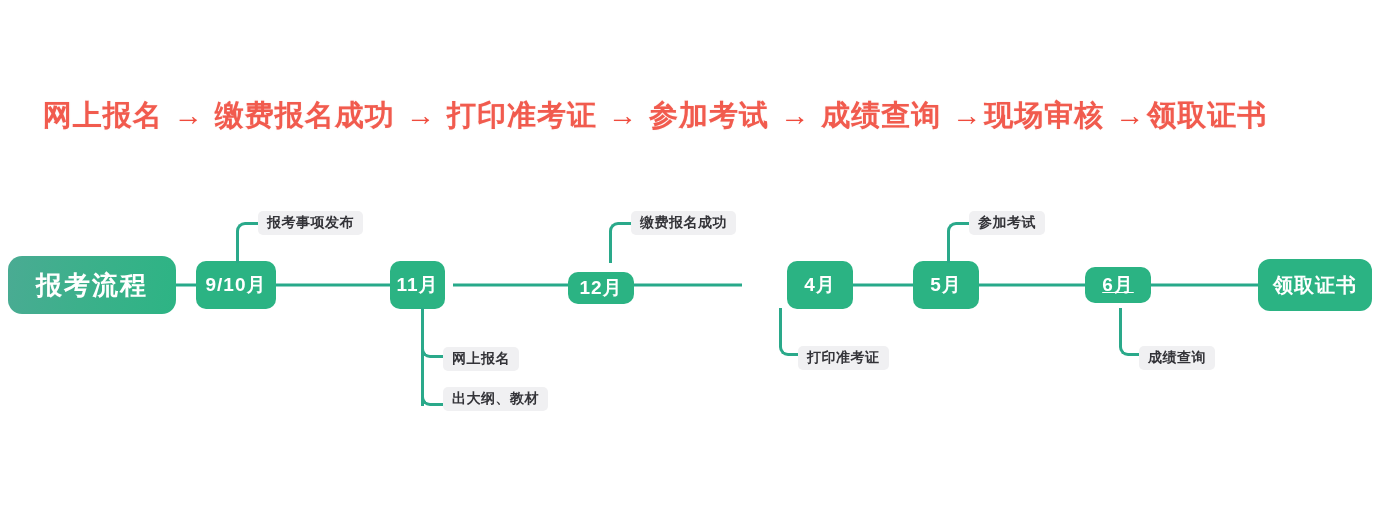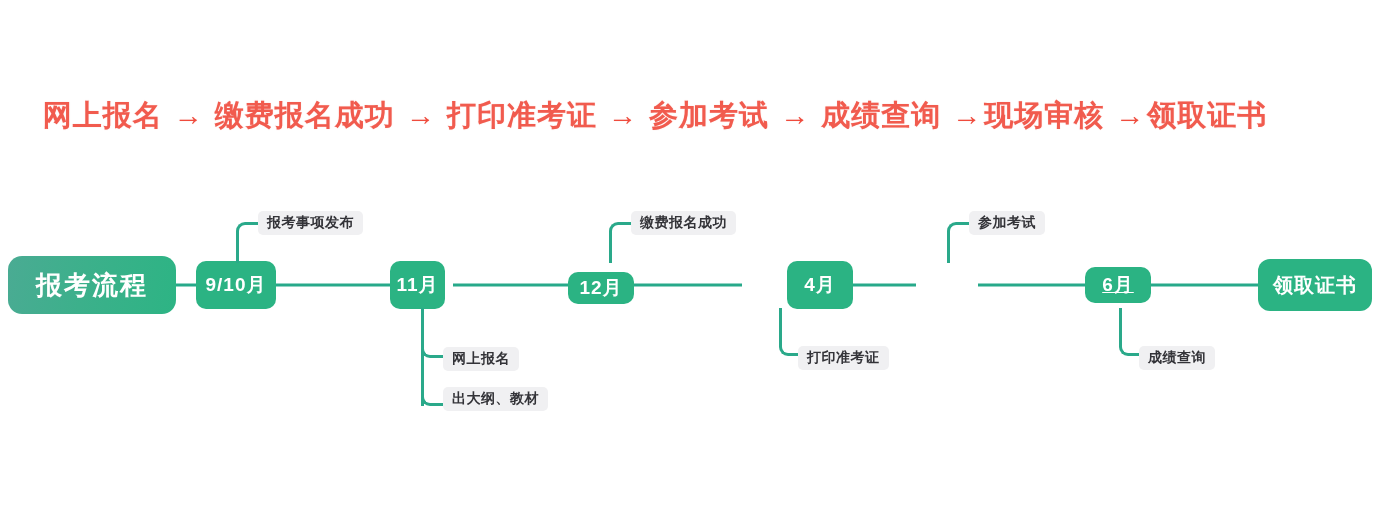--- a/index.html
+++ b/index.html
@@ -154,20 +154,23 @@
   </div>
 
   <div class="node month" style="left:568px; top:288px; width:66px; height:32px;">
     <span>12月</span>
   </div>
 
   <div class="node month" style="left:740px; top:285px; width:66px; height:48px;margin-left:47px;">
     <span>4月</span>
   </div>
 
+  <div class="node month" style="left:913px; top:285px; width:66px; height:48px;">
+    <span>5月</span>
+  </div>
 
   <div class="node month" style="left:1085px; top:285px; width:66px; height:36px;text-decoration:underline;">
     <span>6月</span>
   </div>
 
   <div class="node tail" style="left:1258px; top:285px; width:114px; height:52px;">
     <span>领取证书</span>
   </div>
 
   <div class="elbow up" style="left:236px; top:222px; width:22px; height:41px;"></div>

